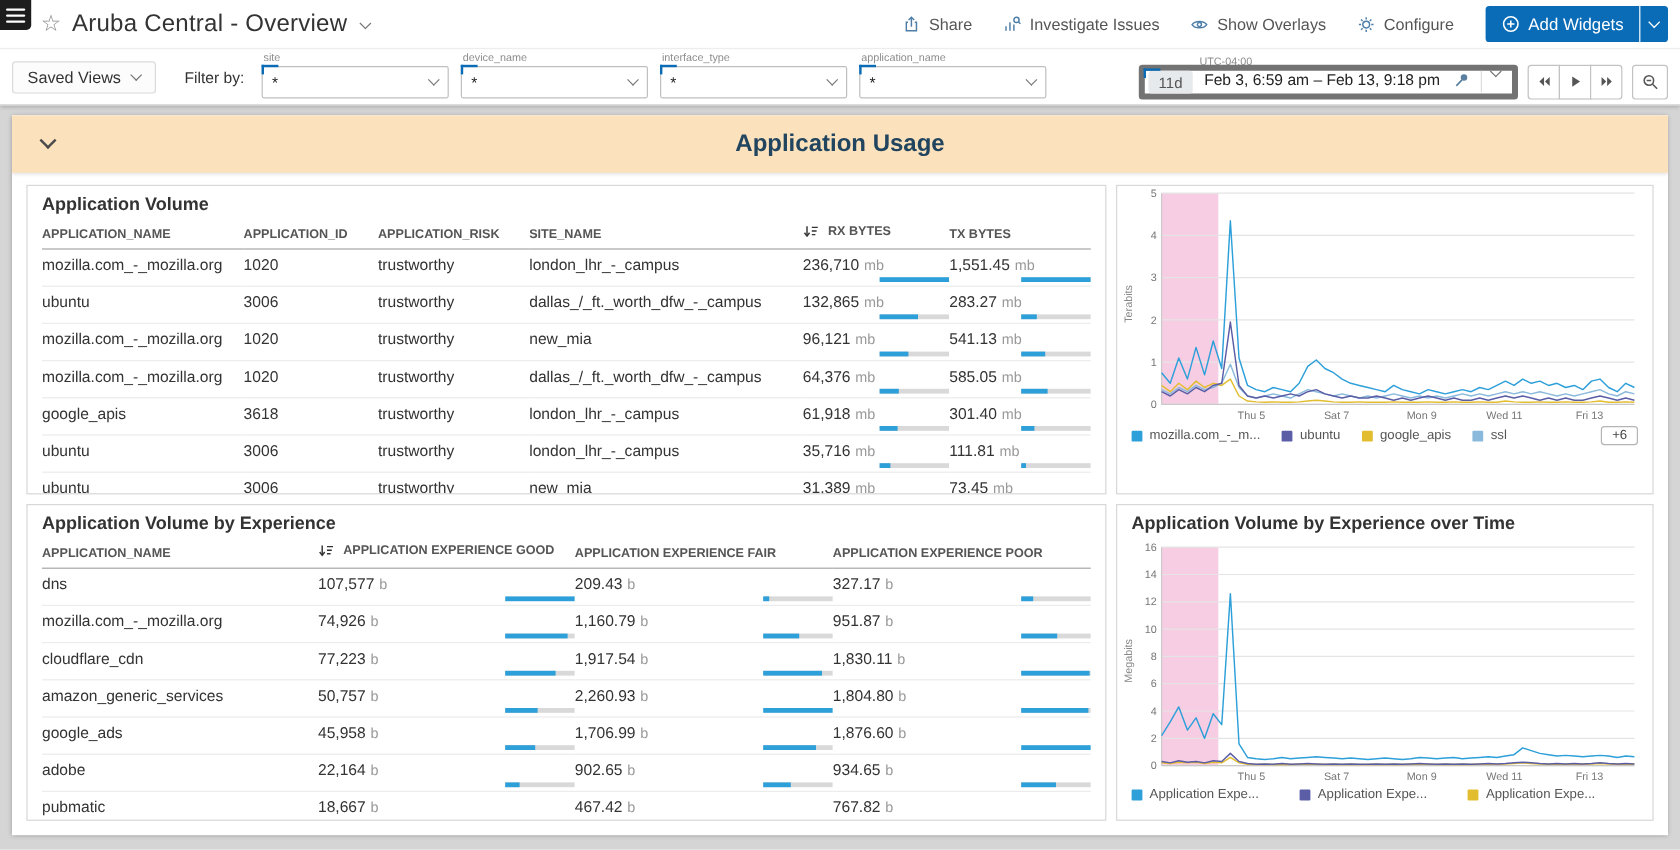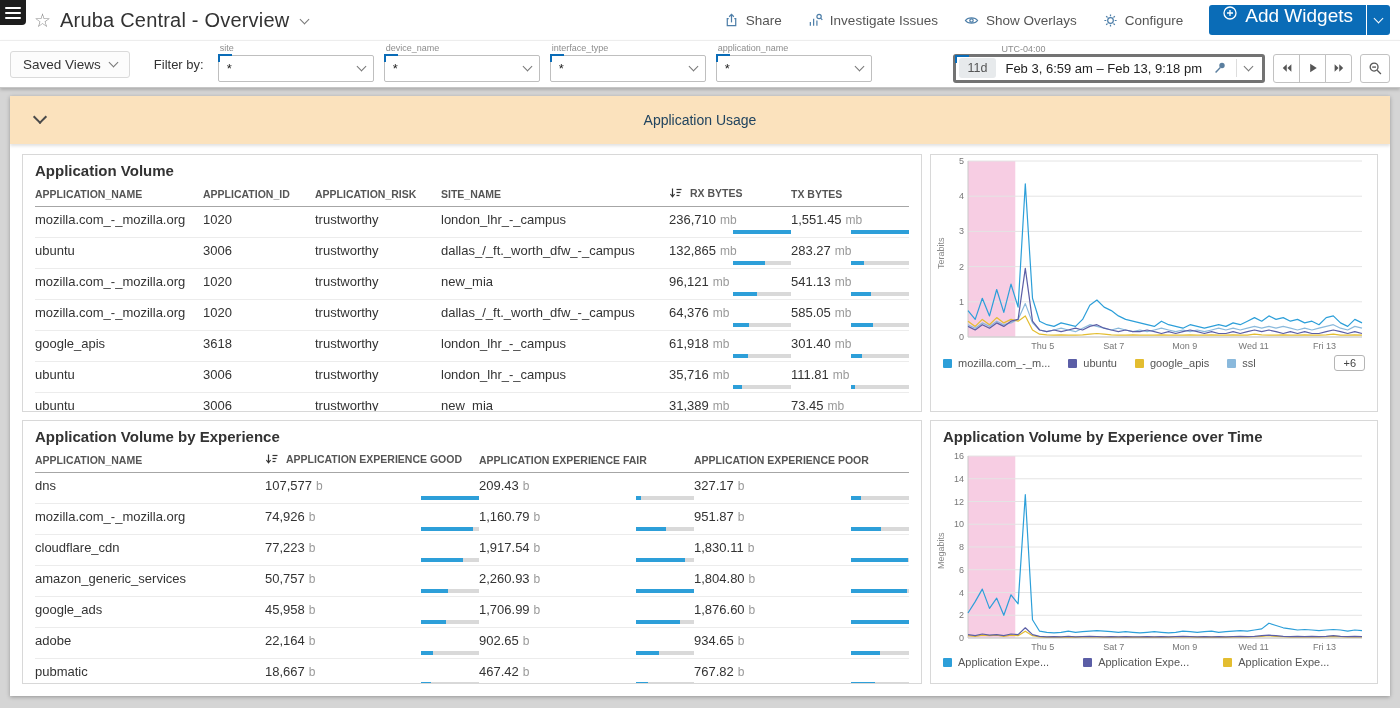--- a/index.html
+++ b/index.html
@@ -14,41 +14,41 @@
   .hamburger i{display:block;height:2px;background:#fff;border-radius:1px}
   .star{font-size:19px;color:#8a8a8a;margin-right:9px;line-height:1;cursor:pointer}
   .topbar h1{font-size:20px;font-weight:500;color:#333;letter-spacing:.2px;white-space:nowrap}
   .chev{width:7px;height:7px;border-right:1.6px solid #777;border-bottom:1.6px solid #777;
         display:inline-block;transform:rotate(45deg);flex:none}
   .title-chev{margin:-2px 0 0 12px}
   .top-actions{margin-left:auto;display:flex;align-items:center;gap:26px}
   .action{display:flex;align-items:center;gap:7px;font-size:13.5px;color:#555;cursor:pointer;white-space:nowrap}
   .action svg{stroke:#4d7ea8;fill:none;stroke-width:1.3}
   .btn-group{display:flex;gap:1px}
-  .btn-blue{background:var(--accent);color:#fff;height:30px;border-radius:3px 0 0 3px;display:flex;
-            gap:7px;padding:0 13px;font-size:19px;cursor:pointer;white-space:nowrap}
+  .btn-blue{background:var(--accent);color:#fff;height:30px;border-radius:3px 0 0 3px;display:flex;align-items:center;
+            gap:7px;padding:0 13px;font-size:14px;cursor:pointer;white-space:nowrap}
   .btn-blue svg{stroke:#fff;fill:none;stroke-width:1.3}
   .btn-blue-chev{background:var(--accent);height:30px;width:23px;border-radius:0 3px 3px 0;display:flex;
                  align-items:center;justify-content:center;cursor:pointer}
   .btn-blue-chev .chev{border-color:#fff;margin-top:-3px}
 
   
   .filterbar{height:48px;background:#fff;border-top:1px solid #ededed;border-bottom:1px solid #c6c6c6;
              box-shadow:0 2px 3px rgba(0,0,0,.18);display:flex;align-items:center;padding:0 10px;position:relative;z-index:5}
   .saved{display:flex;align-items:center;gap:9px;font-size:13.5px;color:#333;border:1px solid #dadada;
          border-radius:3px;padding:5px 12px;background:#fcfcfc;cursor:pointer;white-space:nowrap}
   .filter-by{font-size:13px;color:#333;margin:0 14px 0 24px;white-space:nowrap}
   .filter{position:relative;width:156px;height:27px;border:1px solid #bfbfbf;border-radius:2px;background:#fff;
           display:flex;align-items:center;padding:0 8px;margin-right:10px;margin-top:8px;cursor:pointer}
   .filter::before,.time-box::before{content:"";position:absolute;top:-2px;left:-1px;width:12px;height:6px;
           border-top:2px solid var(--accent);border-left:2px solid var(--accent)}
   .flabel{position:absolute;top:-13px;left:1px;font-size:9px;color:#8d8d8d;white-space:nowrap}
   .fval{font-size:13px;color:#222;flex:1}
   .spacer{flex:1}
-  .time-box{position:relative;height:29px;border:3px solid #737373;border-radius:3px;display:flex;align-items:center;
+  .time-box{position:relative;height:29px;border:5px solid #737373;border-radius:3px;display:flex;
             padding:0 7px 0 3px;margin-top:8px;background:#fff;cursor:pointer}
   .tz{left:46px}
   .chip{background:#e7eaec;border-radius:3px;padding:3px 9px;font-size:12.5px;color:#555;margin-right:9px;white-space:nowrap}
   .date{font-size:13px;color:#222;margin-right:10px;white-space:nowrap}
   .tdiv{width:1px;height:18px;background:#ddd;margin:0 8px}
   .media{display:flex;margin-left:8px;margin-top:8px}
   .media button,.zoombtn{width:27px;height:29px;border:1px solid #c2c2c2;background:#fff;display:flex;
             align-items:center;justify-content:center;cursor:pointer}
   .media button{margin-left:-1px}
   .media button:first-child{border-radius:3px 0 0 3px;margin-left:0}
@@ -56,21 +56,21 @@
   .zoombtn{width:30px;border-radius:3px;margin-left:8px;margin-top:8px}
   .media svg,.zoombtn svg{display:block}
 
   
   .canvas{height:620px;padding:8px 10px 0}
   .dashboard{background:#fff;height:600px;box-shadow:0 1px 4px rgba(0,0,0,.3);overflow:hidden}
   .banner{height:48px;background:var(--banner_bg);position:relative;display:flex;align-items:center;
           justify-content:center;box-shadow:0 2px 3px rgba(0,0,0,.12)}
   .chev-big{position:absolute;left:25px;top:16px;width:10px;height:10px;border-right:2.4px solid #4a4a4a;
             border-bottom:2.4px solid #4a4a4a;transform:rotate(45deg);cursor:pointer}
-  .banner h2{font-size:14px;font-weight:normal;color:var(--banner_text)}
+  .banner h2{font-size:20px;font-weight:bold;color:var(--banner_text)}
   .grid{display:grid;grid-template-columns:900px 1fr;grid-template-rows:258px 264px;gap:8px;padding:10px 12px;background:#fff}
   .panel{border:1px solid #d8d8d8;background:#fff;overflow:hidden;position:relative}
   .panel h3{font-size:15px;font-weight:700;color:#333;margin:7px 12px 5px;white-space:nowrap}
 
   
   table{width:calc(100% - 24px);margin:0 12px;border-collapse:collapse;table-layout:fixed}
   th{font-size:10.5px;color:#555;font-weight:bold;text-align:left;padding:3px 0 5px;border-bottom:1px solid #a6a6a6;
      white-space:nowrap;overflow:hidden;cursor:pointer}
   th.r,td.r{}
   td{font-size:13px;color:#333;padding:5px 0 3px;border-bottom:1px solid #ececec;vertical-align:top;

